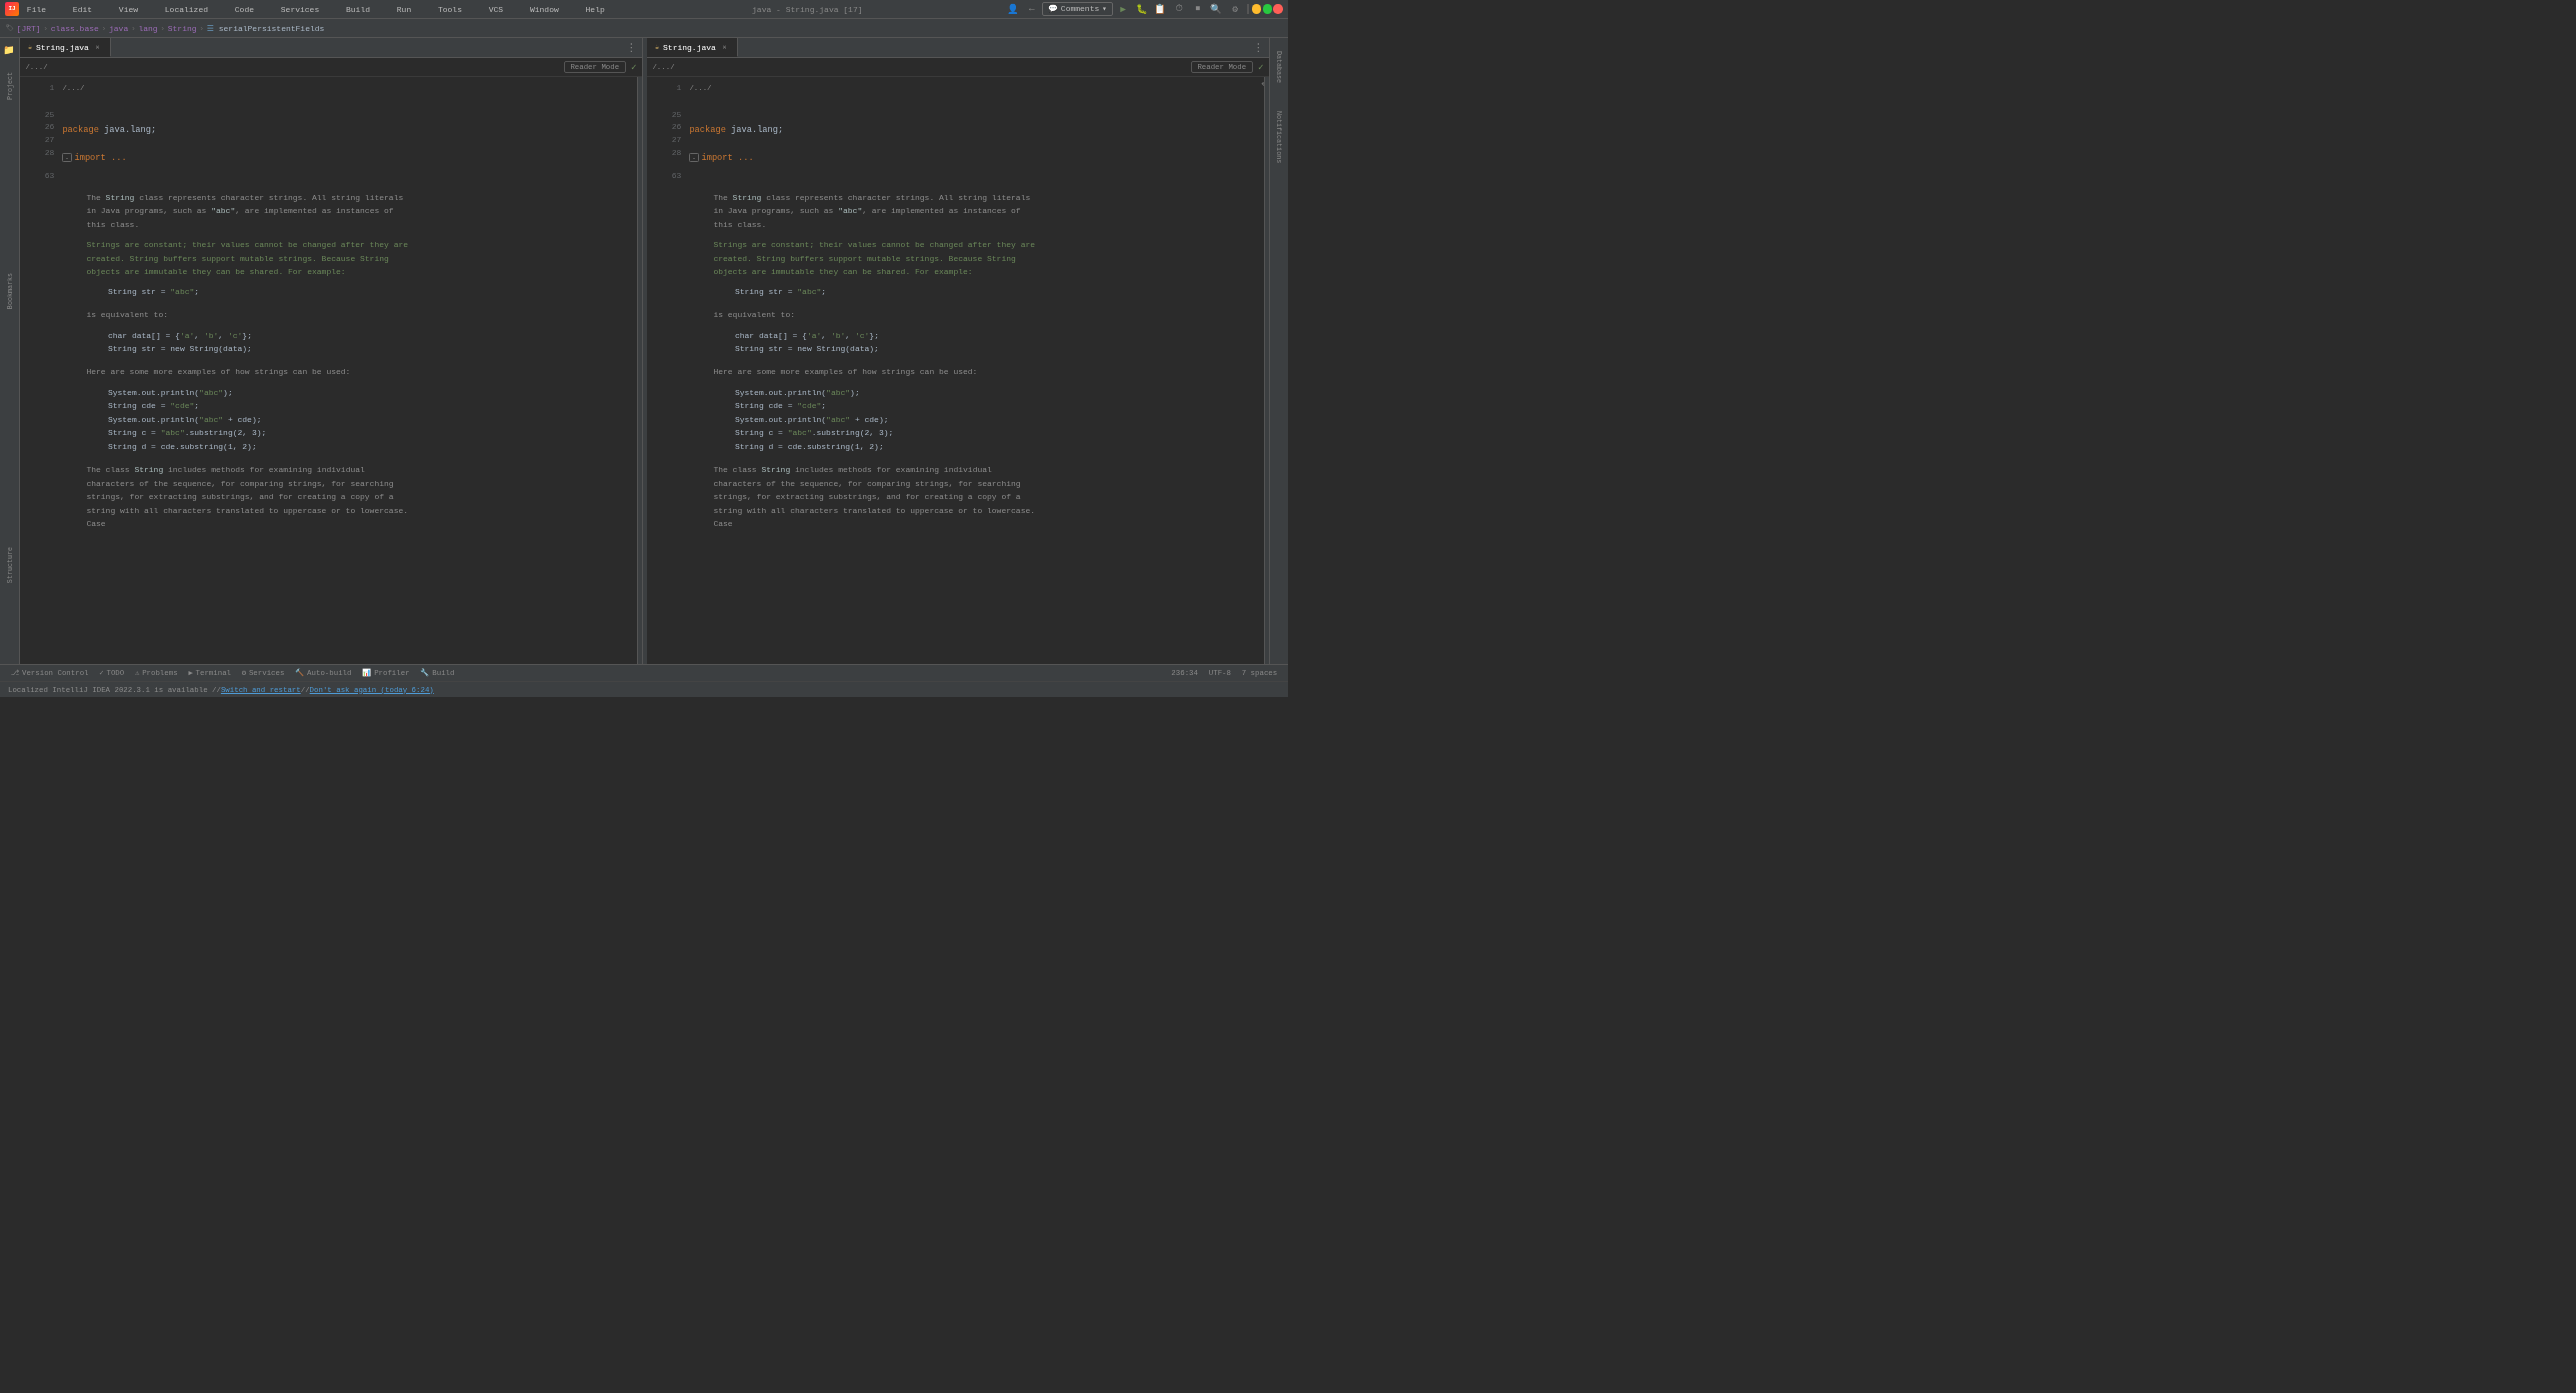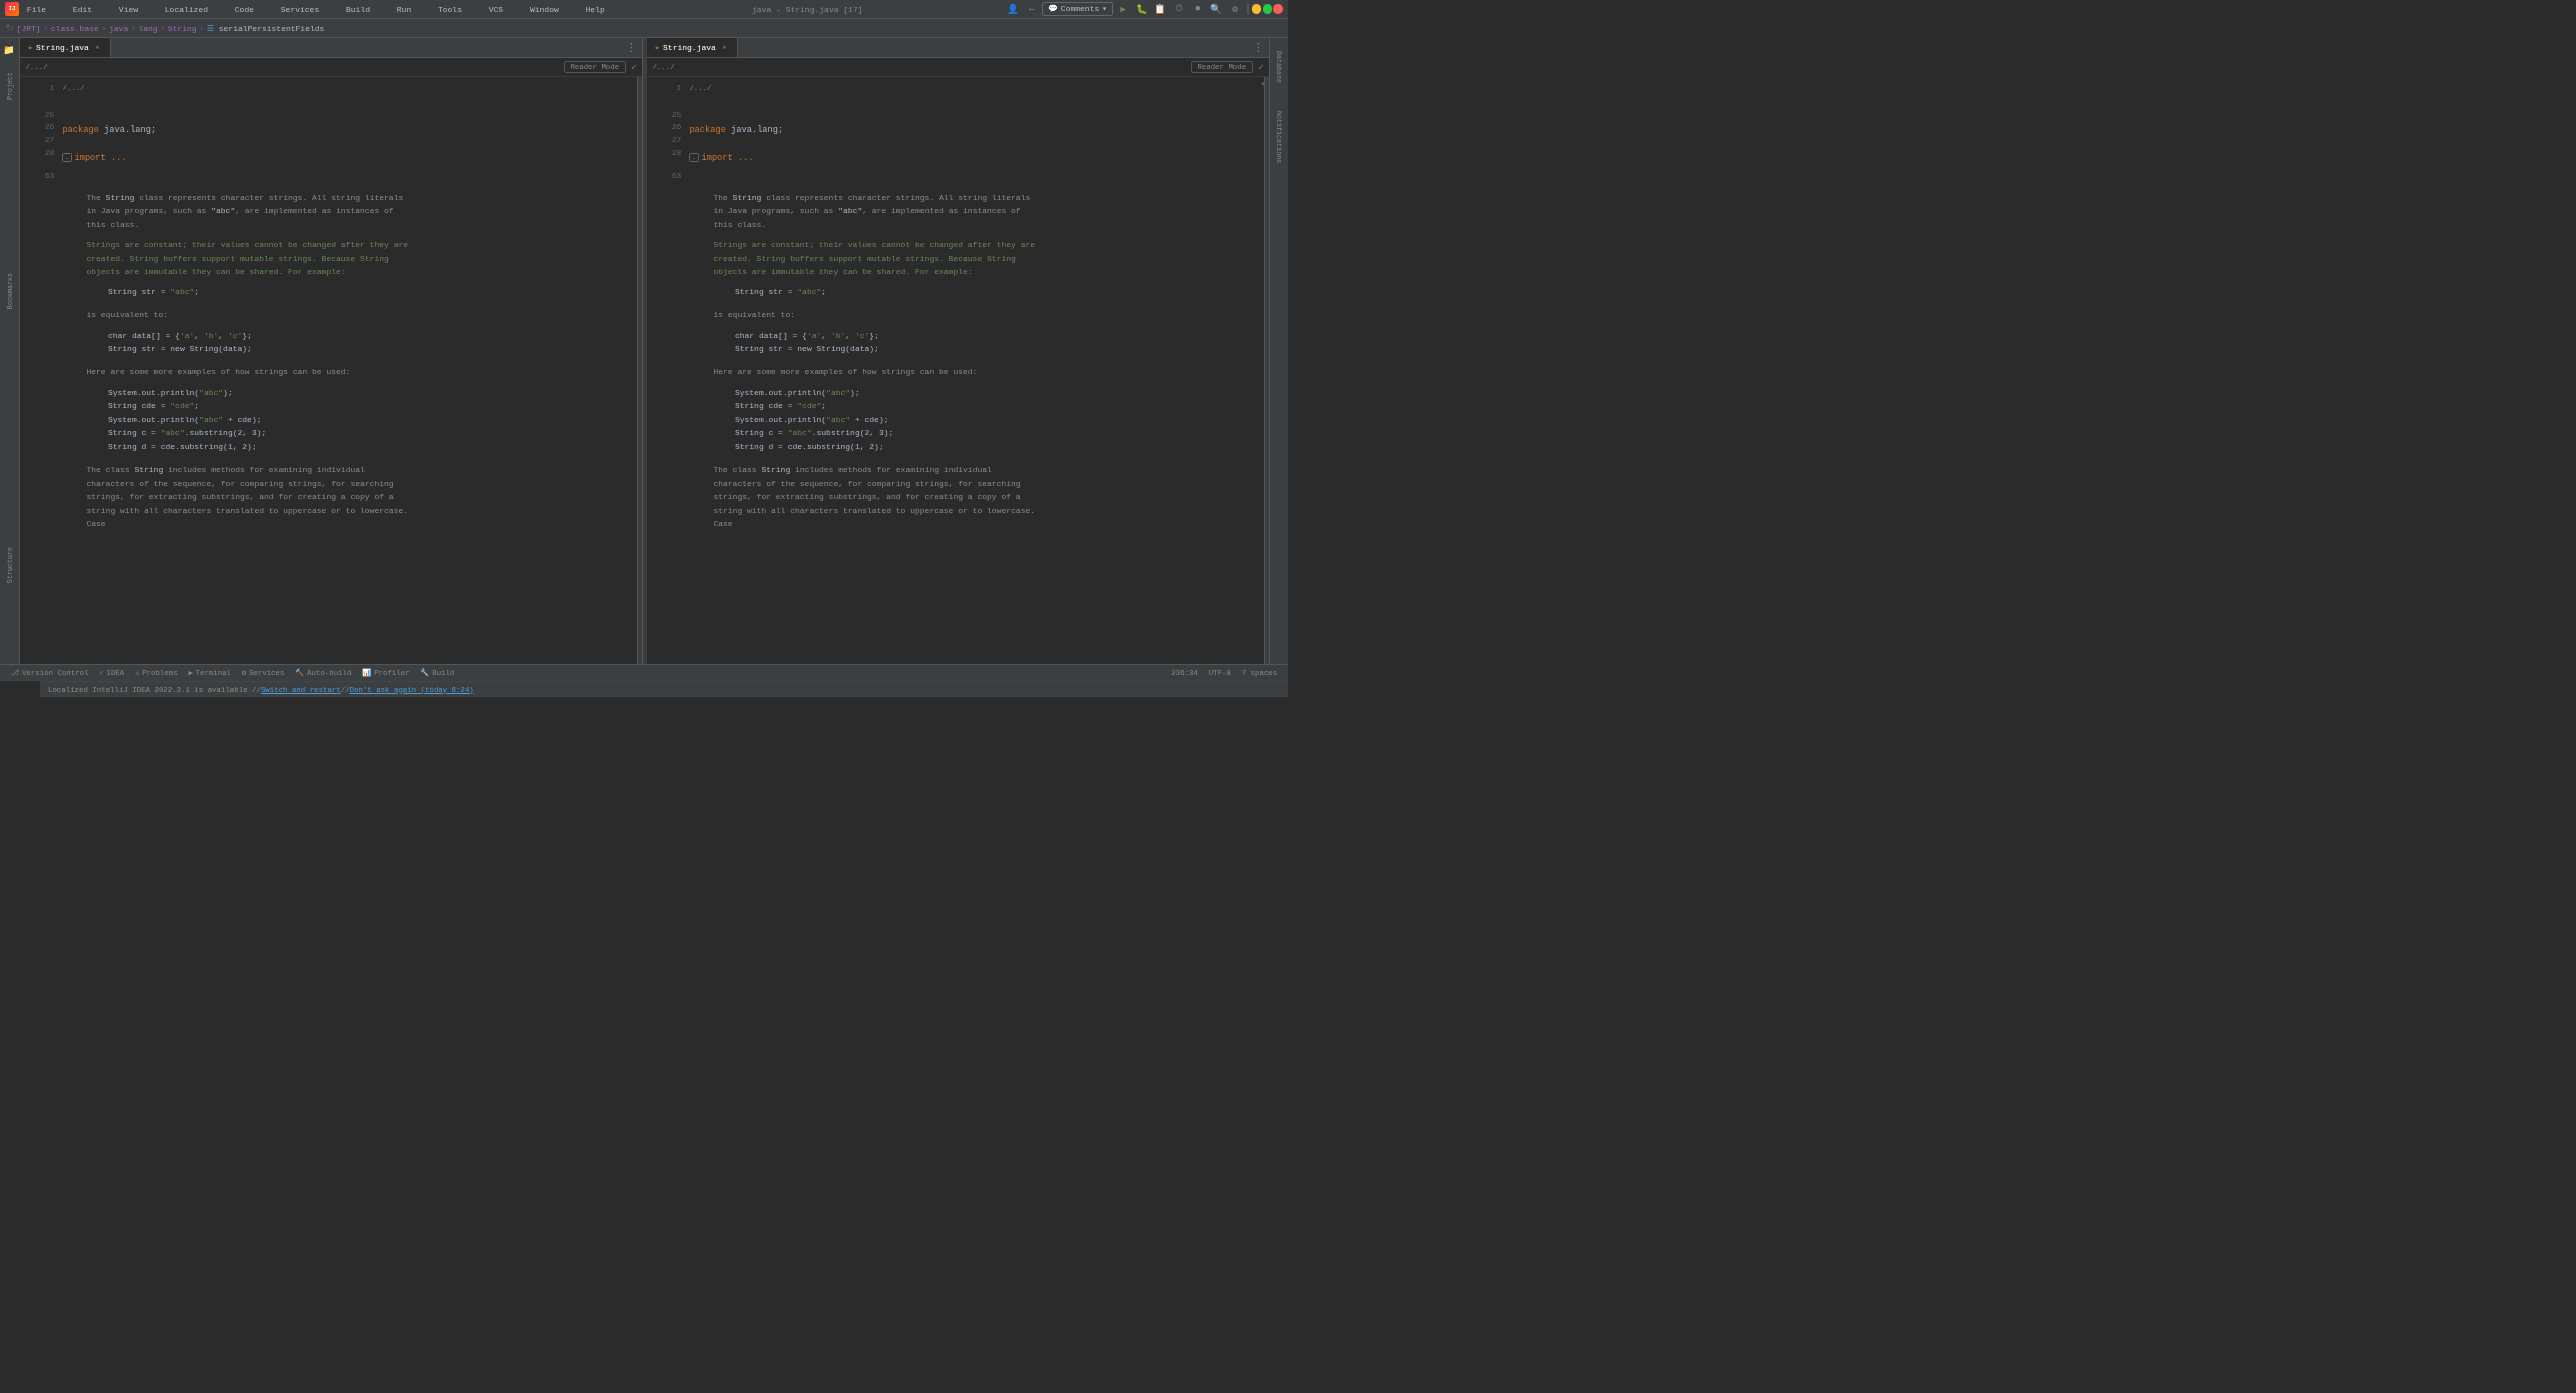--- a/index.html
+++ b/index.html
@@ -313,21 +313,20 @@
     .status-bar {
       height: 16px;
       background: #3c3f41;
       display: flex;
       align-items: center;
       padding: 0 8px;
       font-size: 7.4px;
       color: #888;
       flex-shrink: 0;
       border-top: 0.7px solid #444;
-      margin-left: 40px;
     }
     .status-bar .status-text { color: #8c8c8c; }
     .status-bar .link-text { color: #4e9bd6; cursor: pointer; text-decoration: underline; }
 
     
     .pane-divider {
       width: 4px;
       background: #3c3f41;
       cursor: col-resize;
       flex-shrink: 0;
@@ -556,21 +555,21 @@
 
 </div>
 
 <div class="bottom-bar">
   <div class="bottom-item">
     <span>⎇</span>
     <span>Version Control</span>
   </div>
   <div class="bottom-item">
     <span>✓</span>
-    <span>IDEA</span>
+    <span>TODO</span>
   </div>
   <div class="bottom-item">
     <span>⚠</span>
     <span>Problems</span>
   </div>
   <div class="bottom-item">
     <span>▶</span>
     <span>Terminal</span>
   </div>
   <div class="bottom-item">

